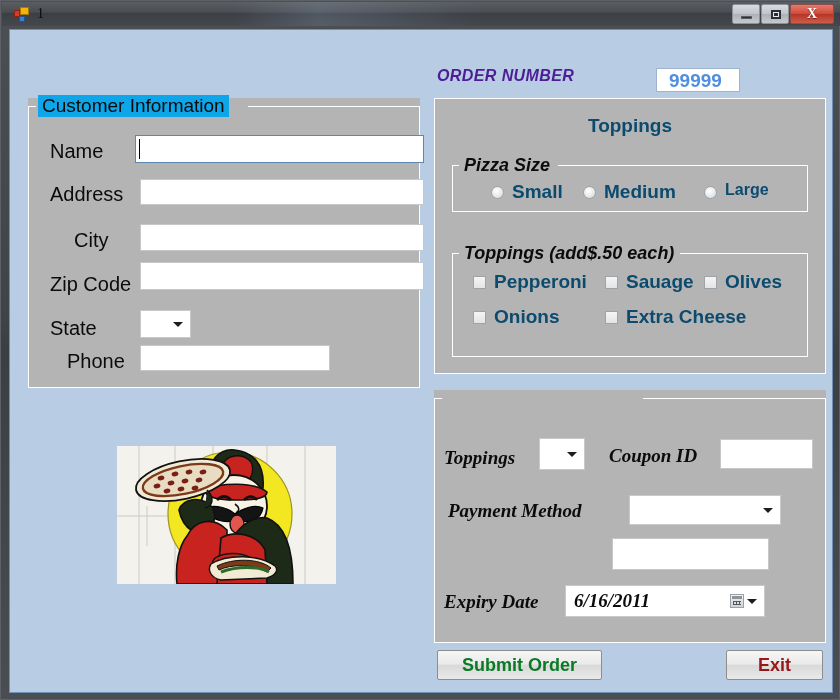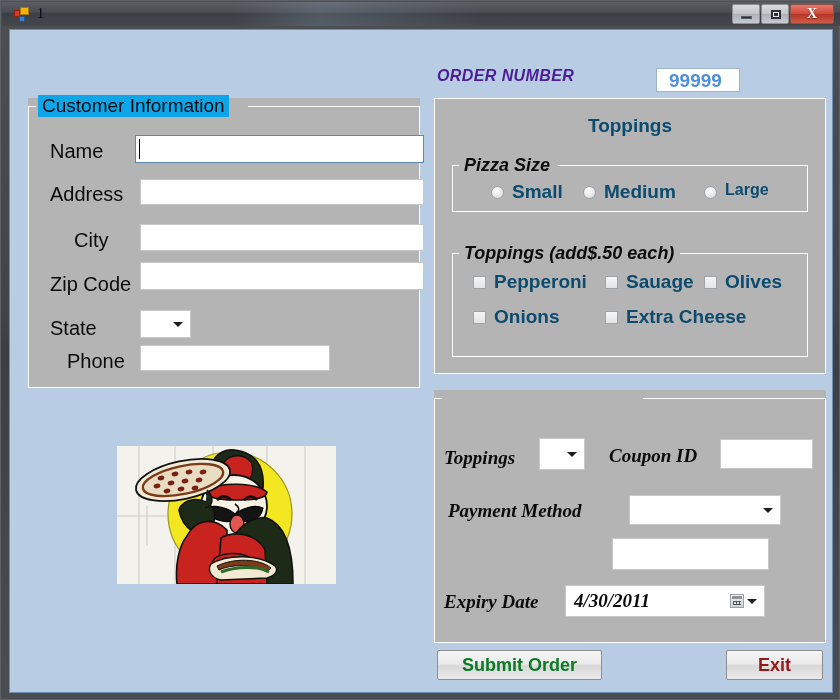--- a/index.html
+++ b/index.html
@@ -331,21 +331,21 @@
 
       <div class="lbl-serif" style="left:14px;top:110px;">Payment Method</div>
       <div class="combo" style="left:195px;top:105px;width:152px;height:30px;">
         <span class="arrow"></span>
       </div>
 
       <div class="tbox" style="left:178px;top:148px;width:157px;height:32px;"></div>
 
       <div class="lbl-serif" style="left:10px;top:201px;">Expiry Date</div>
       <div class="combo" style="left:131px;top:195px;width:200px;height:32px;">
-        <span class="val">4/30/2011</span>
+        <span class="val">6/16/2011</span>
         <span class="cal-ico"></span>
         <span class="arrow"></span>
       </div>
     </div>
 
     <div class="pizza-img">
       <svg viewBox="0 0 219 138" width="219" height="138" preserveAspectRatio="none" aria-hidden="true">
         <rect x="0" y="0" width="219" height="138" fill="#f4f2ec"></rect>
         <g stroke="#cdcac2" stroke-width="1">
           <line x1="22" y1="0" x2="22" y2="138"></line>

